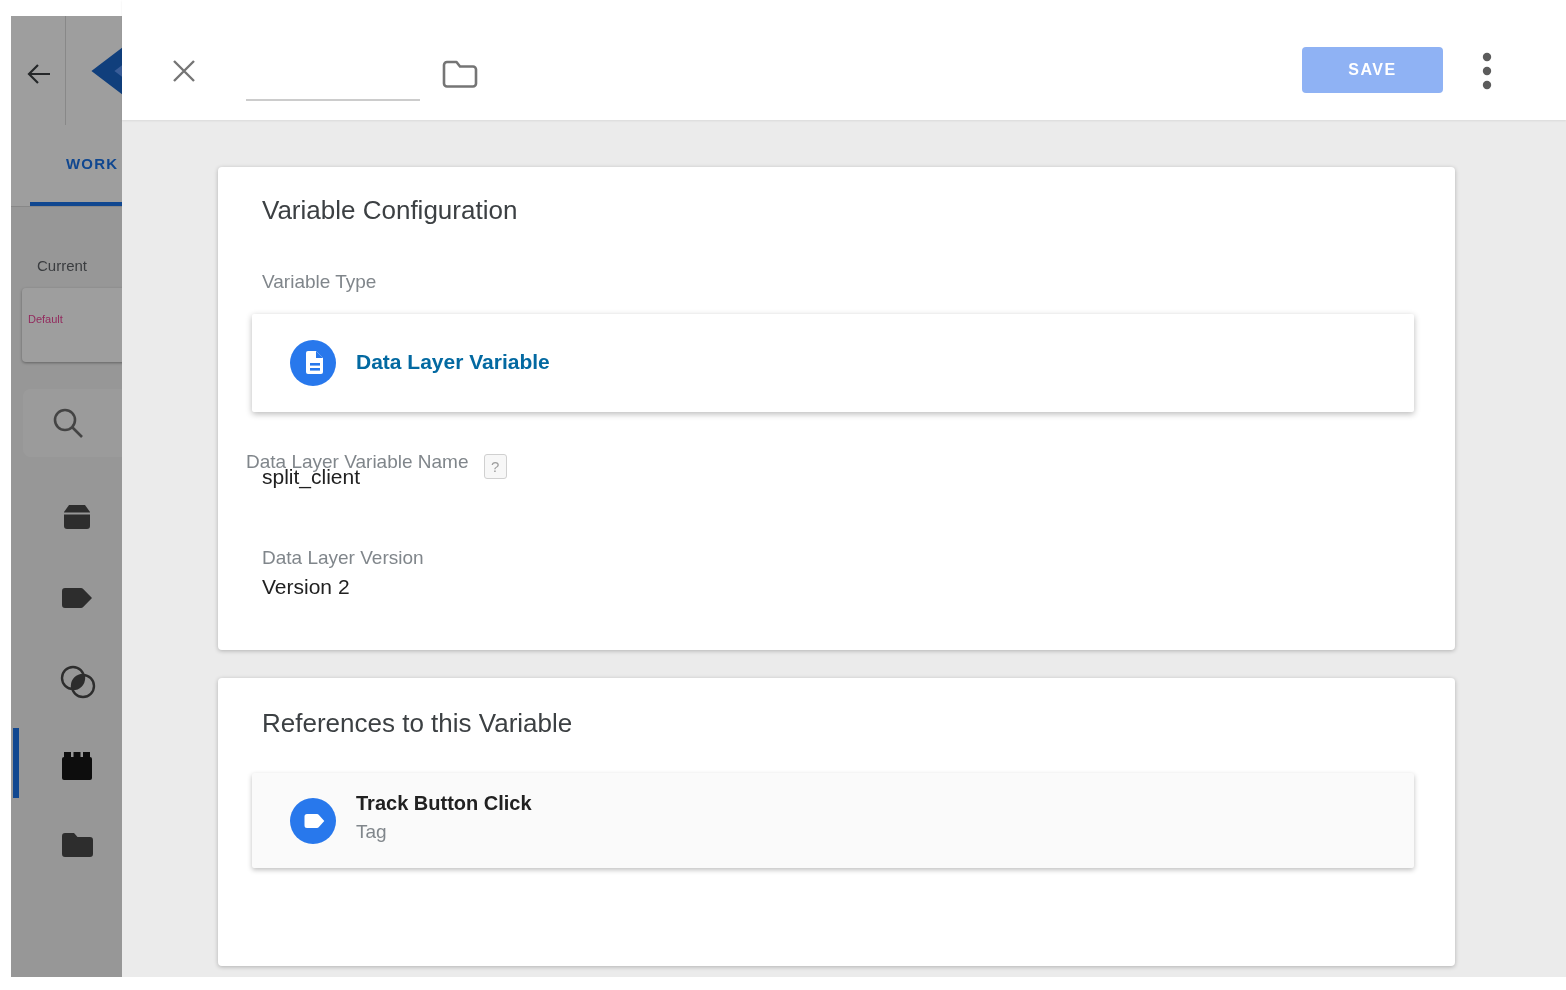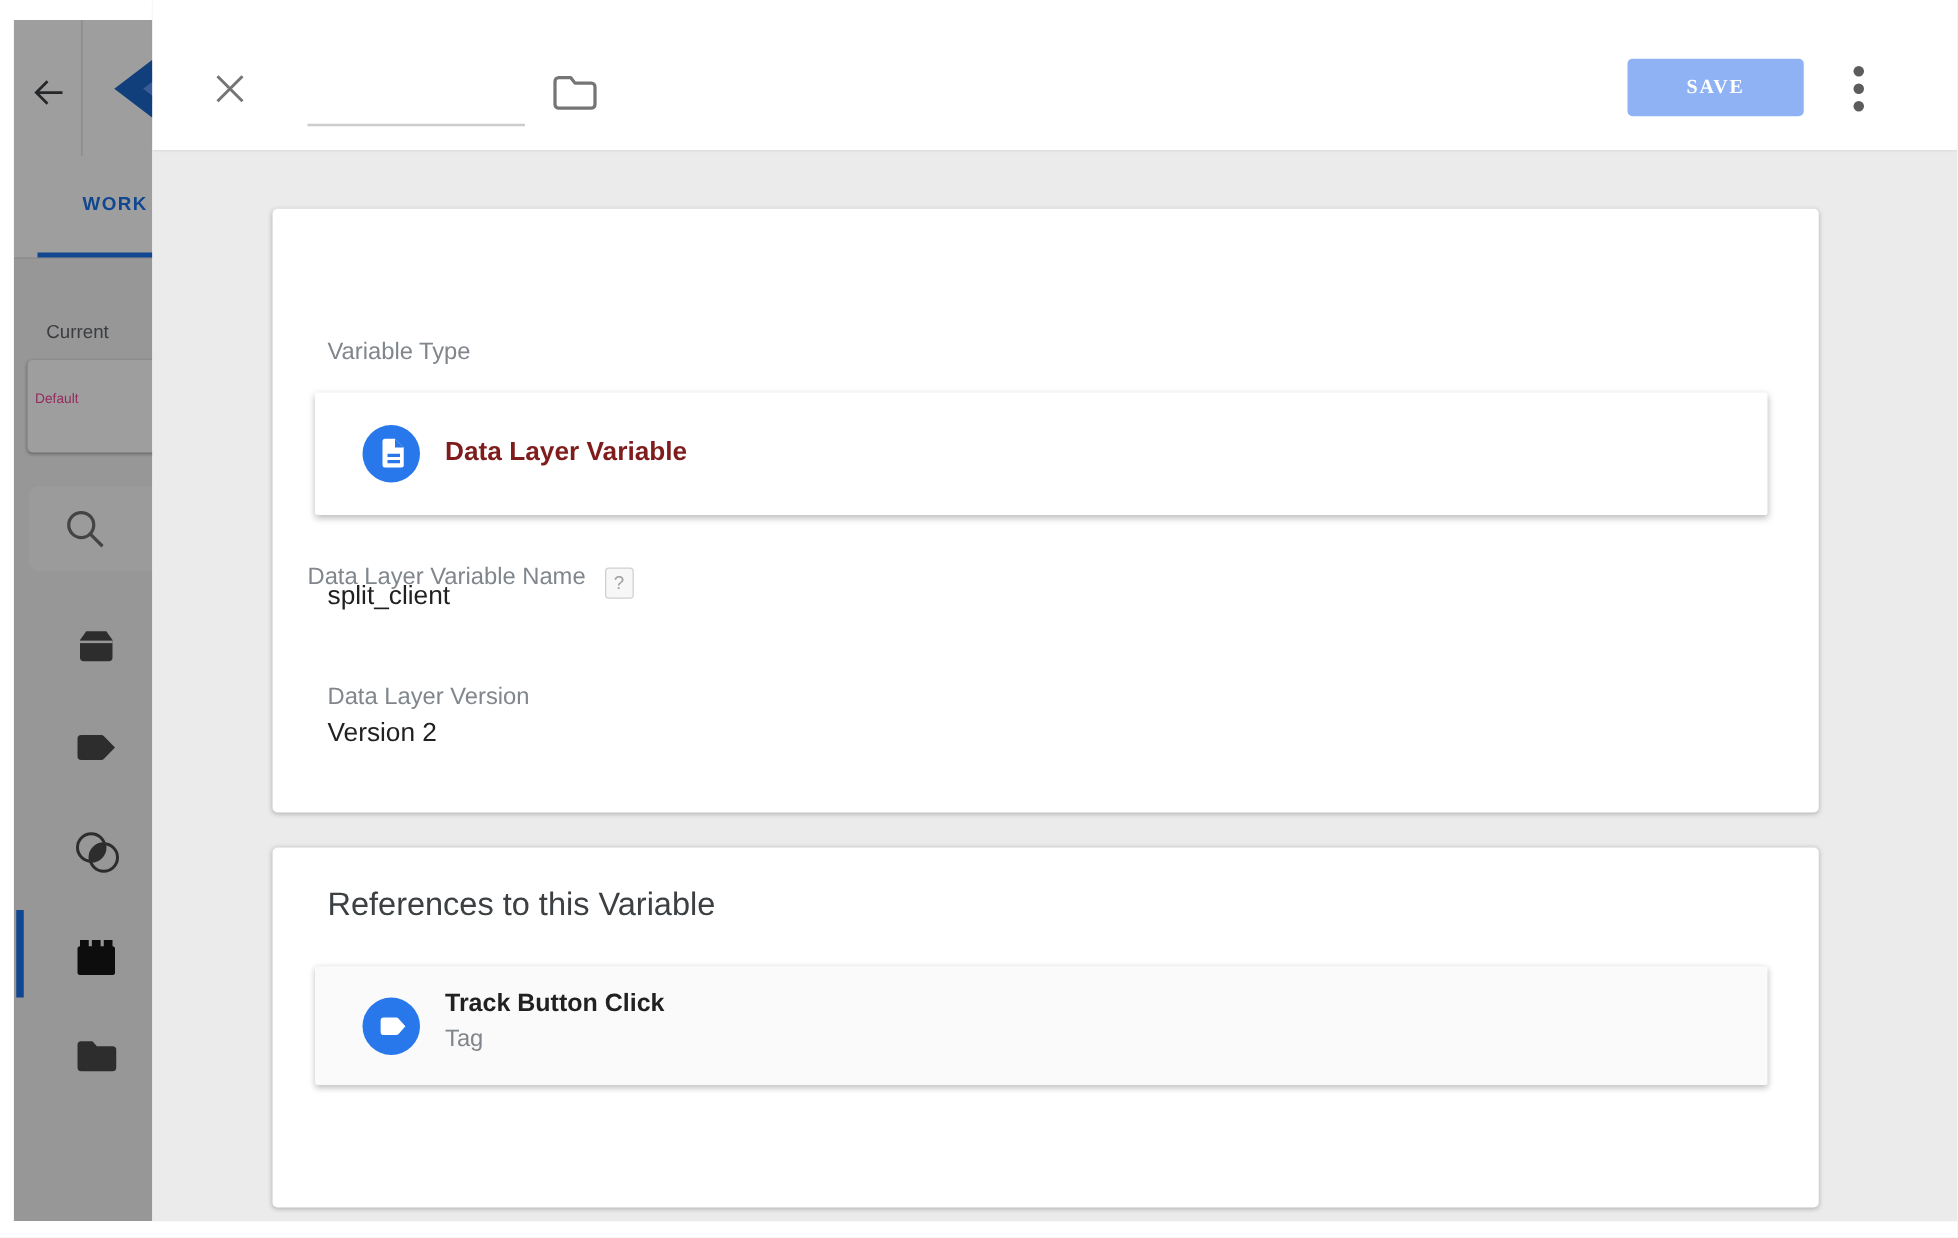--- a/index.html
+++ b/index.html
@@ -32,37 +32,37 @@
   .panel { position:absolute; left:122px; top:0; width:1444px; height:990px; background:#ebebeb; }
   .p-header { position:absolute; left:0; top:0; width:100%; height:120px; background:#fff;
               box-shadow:0 1px 2px rgba(0,0,0,0.08); }
   .p-close { position:absolute; left:48px; top:57px; width:28px; height:28px; cursor:pointer; }
   .p-title { position:absolute; left:126px; top:46px; font-size:33px; font-weight:700; color:#212121;
              white-space:nowrap; cursor:text; }
   .p-title-underline { position:absolute; left:124px; top:99px; width:174px; height:2px; background:#cccccc; }
   .p-folder { position:absolute; left:318px; top:58px; width:40px; height:32px; cursor:pointer; }
   .p-save { position:absolute; left:1180px; top:47px; width:141px; height:46px; background:#8fb2f4;
             border:none; border-radius:4px; color:#ffffff; font-size:16px; font-weight:700;
-            letter-spacing:1.5px; font-family:Liberation Serif, serif; cursor:pointer; }
+            letter-spacing:1.5px; font-family:Liberation Sans, sans-serif; cursor:pointer; }
   .p-kebab { position:absolute; left:1356px; top:49px; width:18px; height:44px; cursor:pointer; }
 
   .card { position:absolute; left:96px; width:1237px; background:#fff; border-radius:4px;
           box-shadow:0 1px 4px rgba(0,0,0,0.25); }
   .card1 { top:167px; height:483px; }
   .card2 { top:678px; height:288px; }
   .card-heading { position:absolute; left:44px; font-size:26px; color:#3c4043; white-space:nowrap; }
   .field-label { position:absolute; left:44px; font-size:19px; color:#80868b; white-space:nowrap; }
   .field-value { position:absolute; left:44px; font-size:21px; color:#212121; white-space:nowrap; }
 
   .type-selector { position:absolute; left:34px; top:147px; width:1162px; height:98px; background:#fff;
                    border-radius:2px; box-shadow:0 2px 6px rgba(0,0,0,0.28); cursor:pointer; }
   .ref-row { position:absolute; left:34px; top:95px; width:1162px; height:95px; background:#fafafa;
              border-radius:2px; box-shadow:0 2px 5px rgba(0,0,0,0.25); cursor:pointer; }
   .blue-circle { position:absolute; width:46px; height:46px; border-radius:50%; background:#2878ec; }
-  .sel-name { position:absolute; left:104px; top:36px; font-size:21px; font-weight:700; color:#7f1d1d;
+  .sel-name { position:absolute; left:104px; top:36px; font-size:21px; font-weight:700; color:#0369a1;
               white-space:nowrap; }
   .ref-title { position:absolute; left:104px; top:19px; font-size:20px; font-weight:700; color:#212121;
                white-space:nowrap; }
   .ref-sub { position:absolute; left:104px; top:48px; font-size:19px; color:#80868b; white-space:nowrap; }
 
   .help-box { display:inline-block; width:23px; height:25px; margin-left:10px; border:1px solid #d0d0d0;
               background:#f7f7f7; border-radius:3px; color:#9e9e9e; font-size:15px; text-align:center;
               line-height:23px; vertical-align:-4px; cursor:pointer; }
   .name-row { position:absolute; left:28px; top:284px; font-size:19px; color:#80868b; white-space:nowrap; }
 
@@ -160,20 +160,21 @@
       <div class="p-kebab">
         <svg width="18" height="44" viewBox="0 0 18 44">
           <circle cx="9" cy="8" r="4.2" fill="#5c5c5c"></circle>
           <circle cx="9" cy="22" r="4.2" fill="#5c5c5c"></circle>
           <circle cx="9" cy="36" r="4.2" fill="#5c5c5c"></circle>
         </svg>
       </div>
     </div>
 
     <div class="card card1">
+      <div class="card-heading" style="top:28px">Variable Configuration</div>
       <div class="field-label" style="top:104px">Variable Type</div>
 
       <div class="type-selector">
         <div class="blue-circle" style="left:38px; top:26px">
           <svg width="46" height="46" viewBox="0 0 46 46">
             <path d="M16 13 a2 2 0 0 1 2 -2 h8 l7 7 v14 a2 2 0 0 1 -2 2 H18 a2 2 0 0 1 -2 -2 Z" fill="#ffffff"></path>
             <path d="M26 11 v7 h7 Z" fill="#2878ec"></path>
             <rect x="20" y="23" width="10" height="2.6" fill="#2878ec"></rect>
             <rect x="20" y="28" width="10" height="2.6" fill="#2878ec"></rect>
           </svg>

